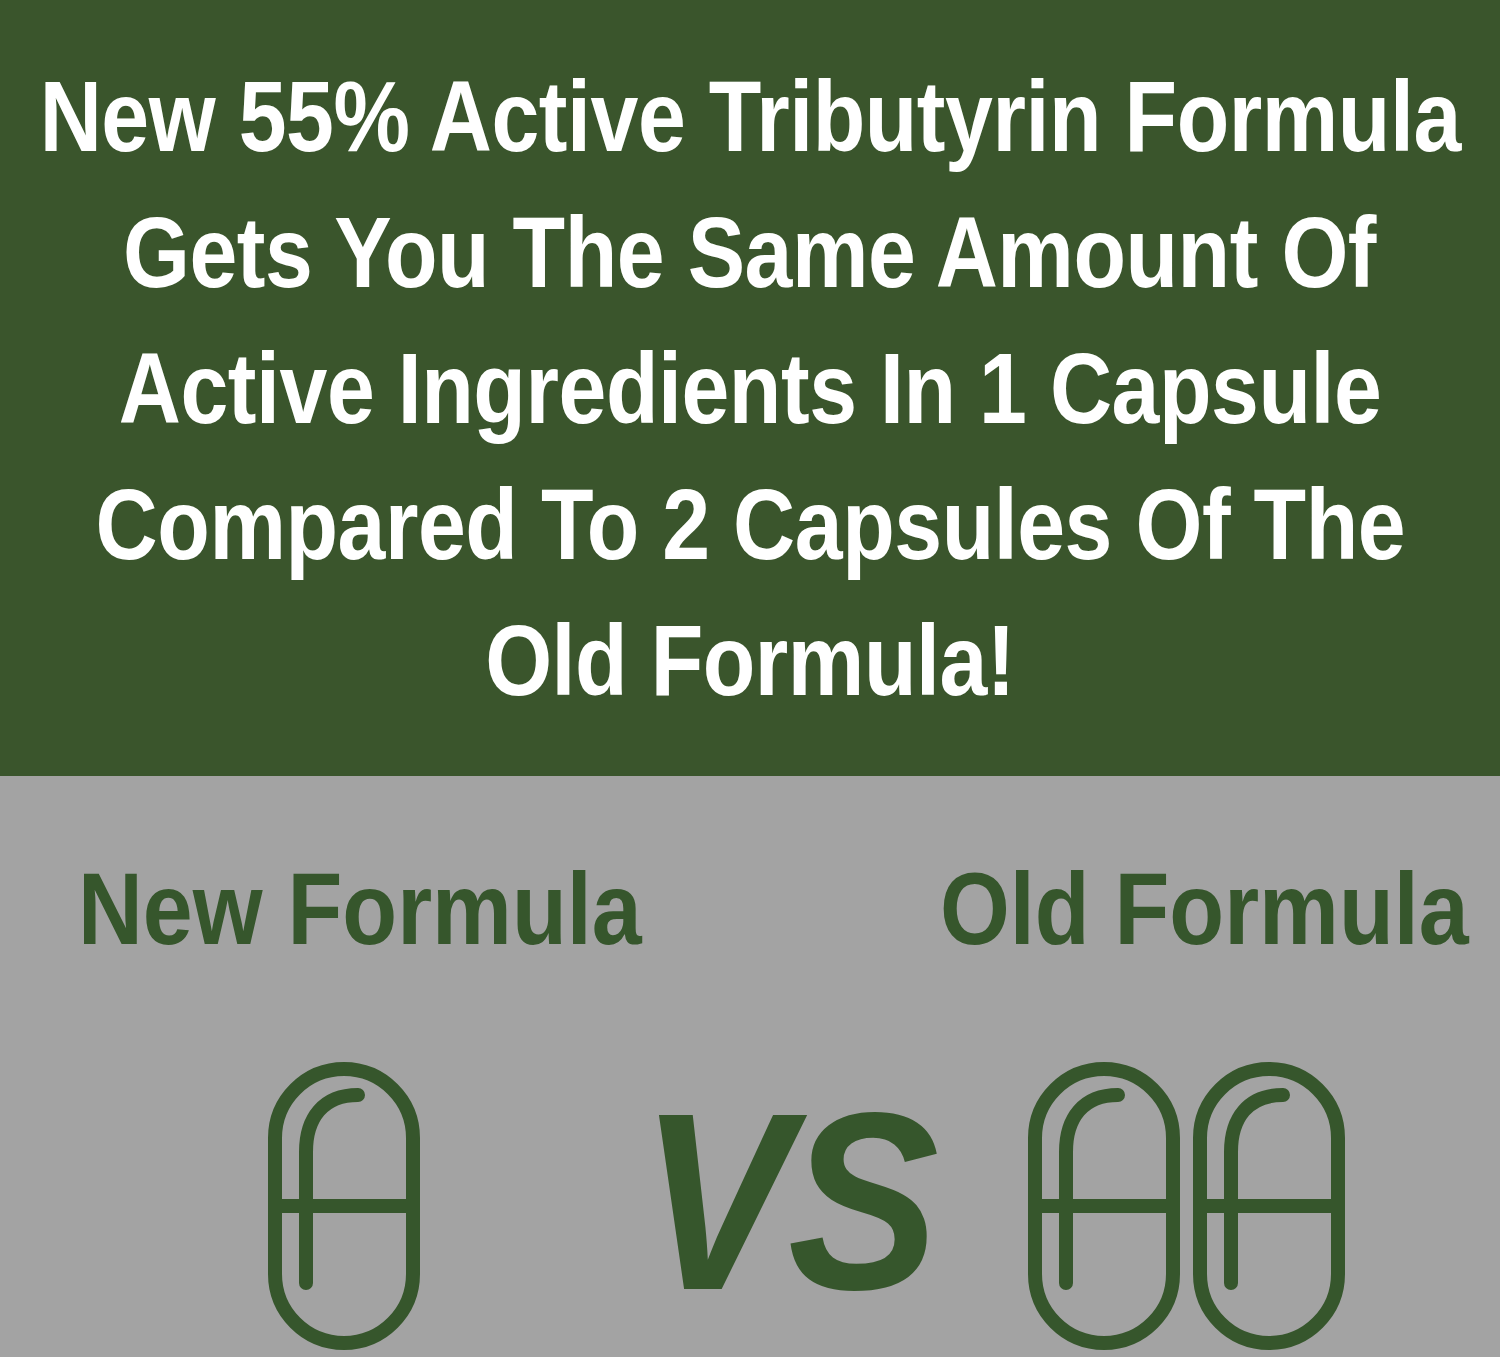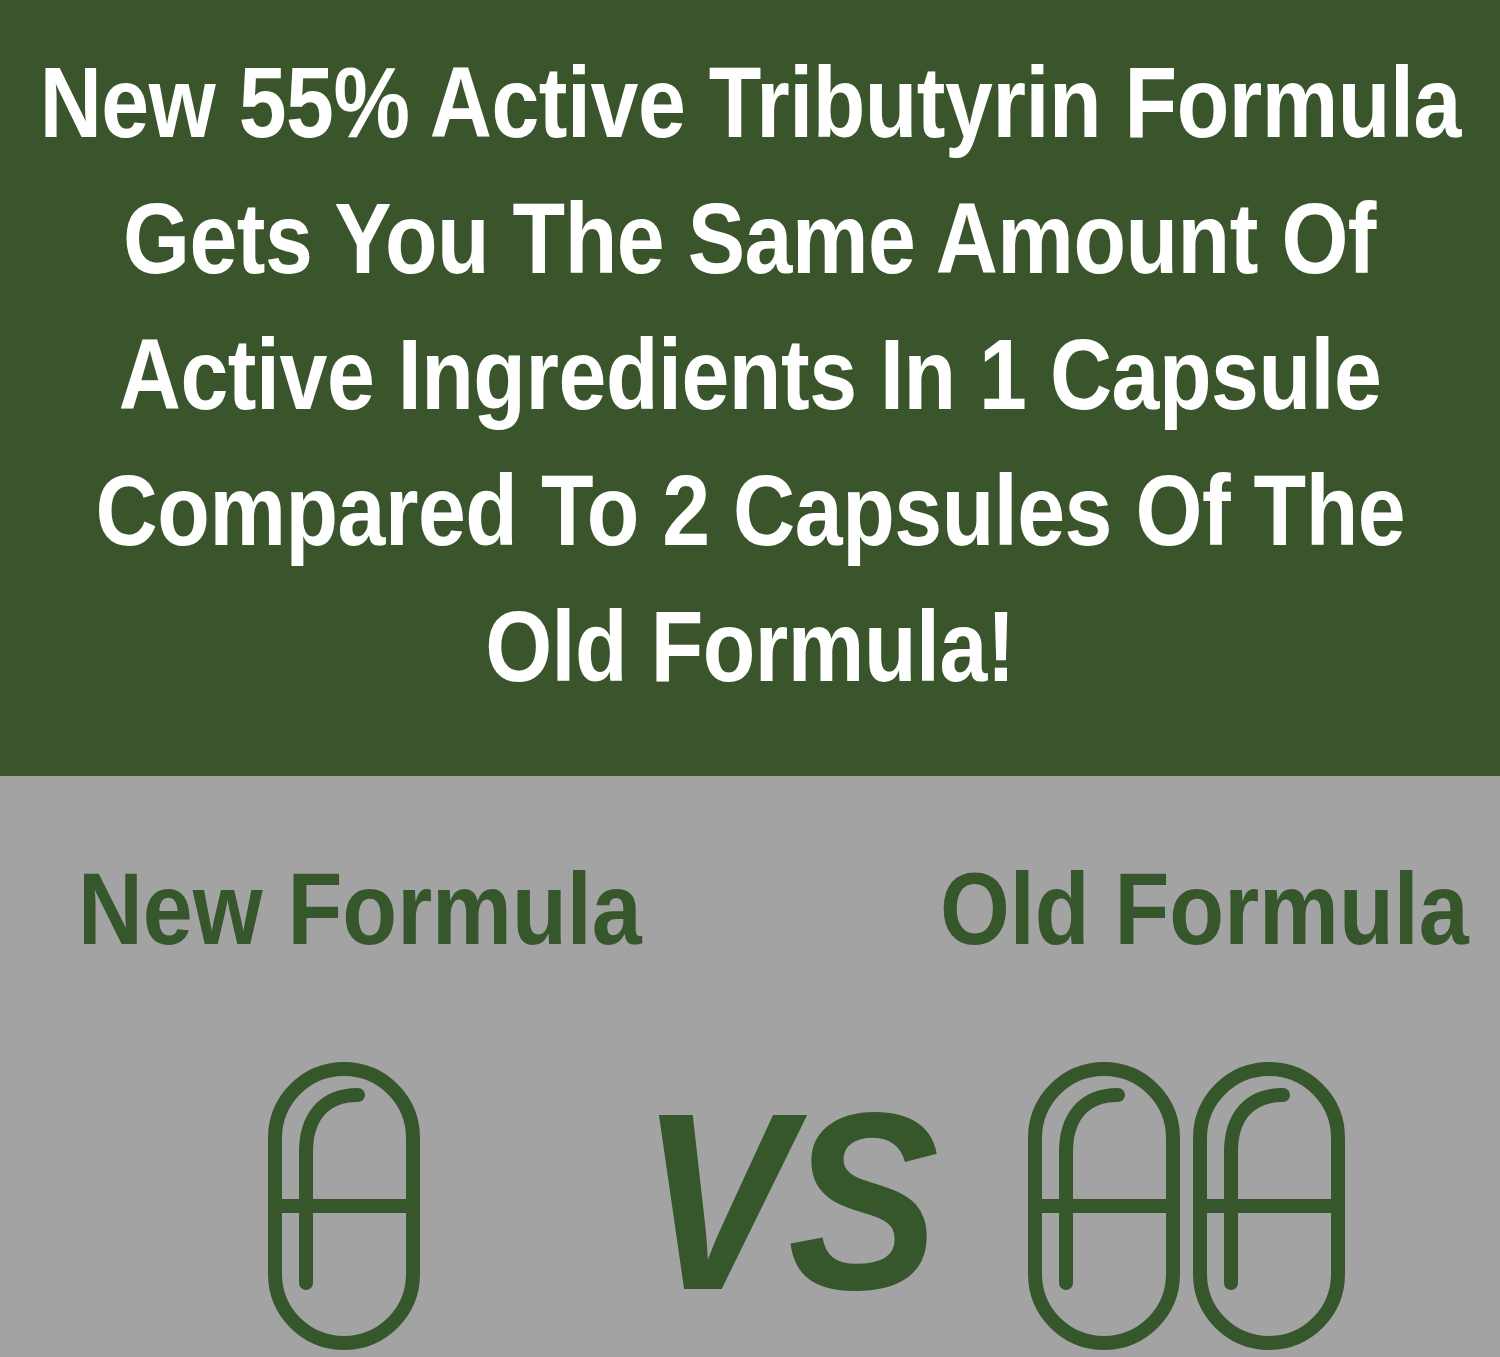--- a/index.html
+++ b/index.html
@@ -22,21 +22,21 @@
     left: 0;
     top: 0;
     width: 1500px;
     height: 776px;
     background: #3a552c;
     box-sizing: border-box;
     display: flex;
     flex-direction: column;
     align-items: center;
     justify-content: flex-start;
-    padding-top: 34px;
+    padding-top: 48px;
   }
   .headline-line {
     color: #ffffff;
     font-family: "Liberation Sans Narrow", "Liberation Sans", "DejaVu Sans", sans-serif;
     font-weight: bold;
     font-size: 100px;
     line-height: 136px;
     letter-spacing: -0.5px;
     white-space: nowrap;
     text-align: center;

